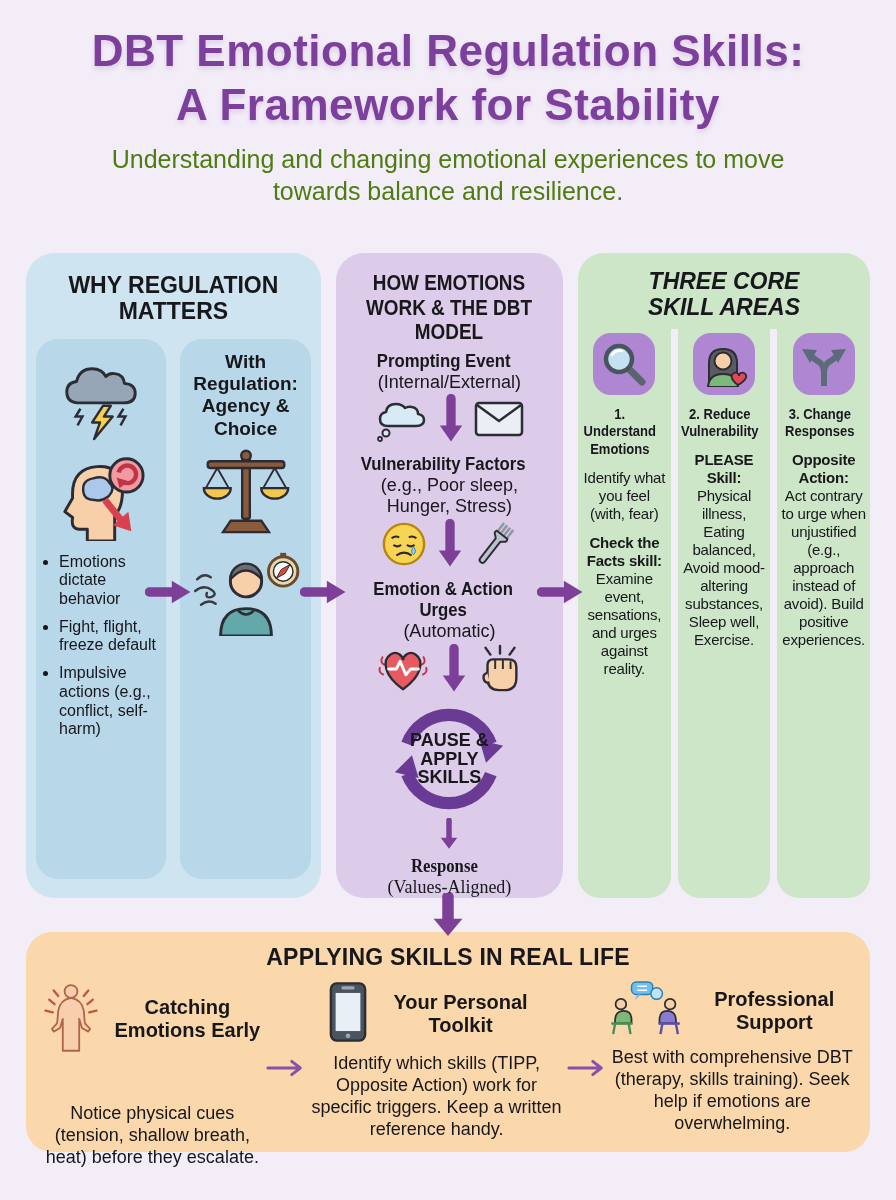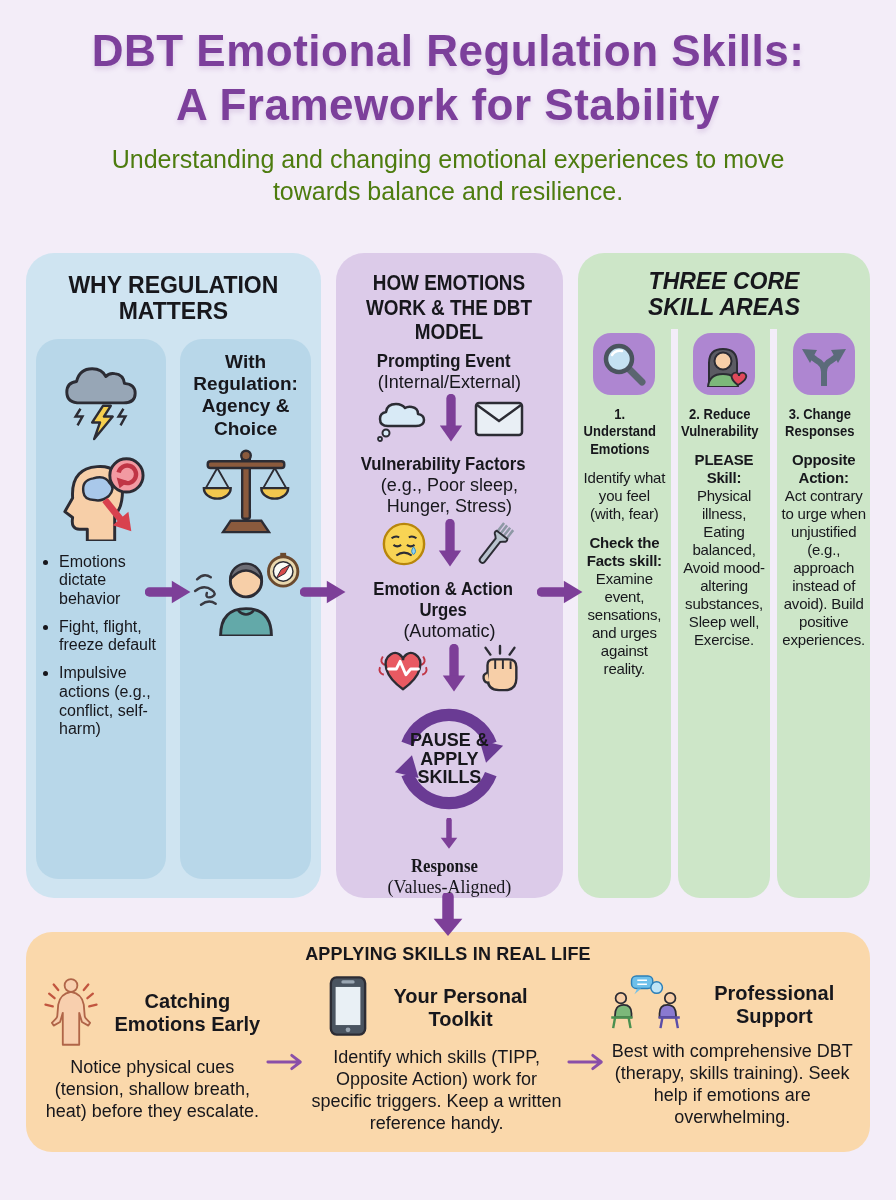--- a/index.html
+++ b/index.html
@@ -97,24 +97,24 @@
   .h-arrow.a1{left:119px;}
   .h-arrow.a2{left:274px;}
   .h-arrow.a3{left:511px;}
   .drop-arrow{position:absolute;left:431px;top:893px;z-index:5;}
   
   .bottom{
     position:absolute;left:26px;top:932px;width:844px;height:220px;
     background:#fad8ab;border-radius:26px;box-sizing:border-box;
     padding:12px 14px 10px;
   }
-  .bottom-header{font-weight:bold;font-size:18px;text-align:center;letter-spacing:.2px;}
+  .bottom-header{font-weight:bold;font-size:23px;text-align:center;letter-spacing:.2px;}
   .bottom-items{display:flex;justify-content:space-between;margin-top:10px;}
   .app-item{display:flex;flex-direction:column;align-items:center;}
-  .app-item.i1{width:256px;}
+  .app-item.i1{width:256px;gap:40px;}
   .app-item.i2{width:296px;}
   .app-item.i3{width:282px;}
   .app-head{display:flex;align-items:center;justify-content:center;gap:8px;}
   .app-title{font-weight:bold;font-size:20px;line-height:1.15;text-align:center;max-width:170px;}
   .app-body{font-size:18px;line-height:1.22;text-align:center;margin-top:6px;}
   .thin-arrow{margin-top:78px;flex:none;}
   
   .footer{
     position:absolute;left:0;top:1221px;width:100%;
     text-align:left;font-size:21px;padding-left:27px;

